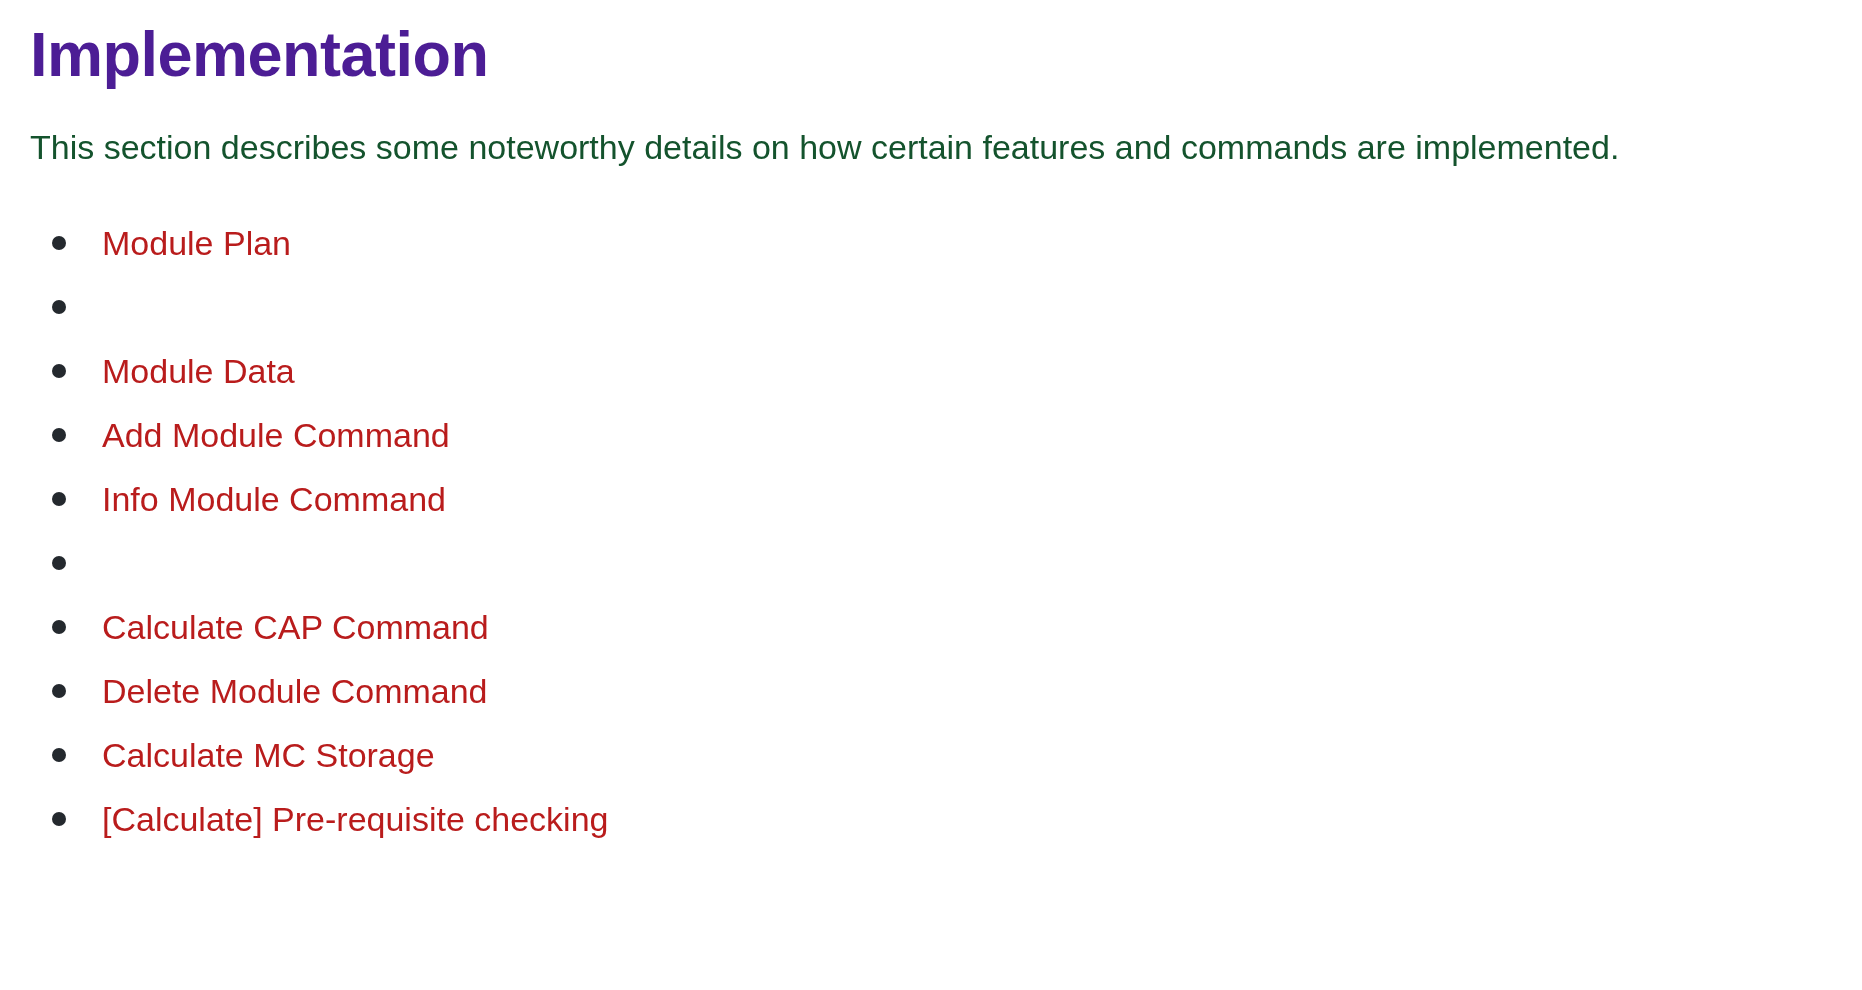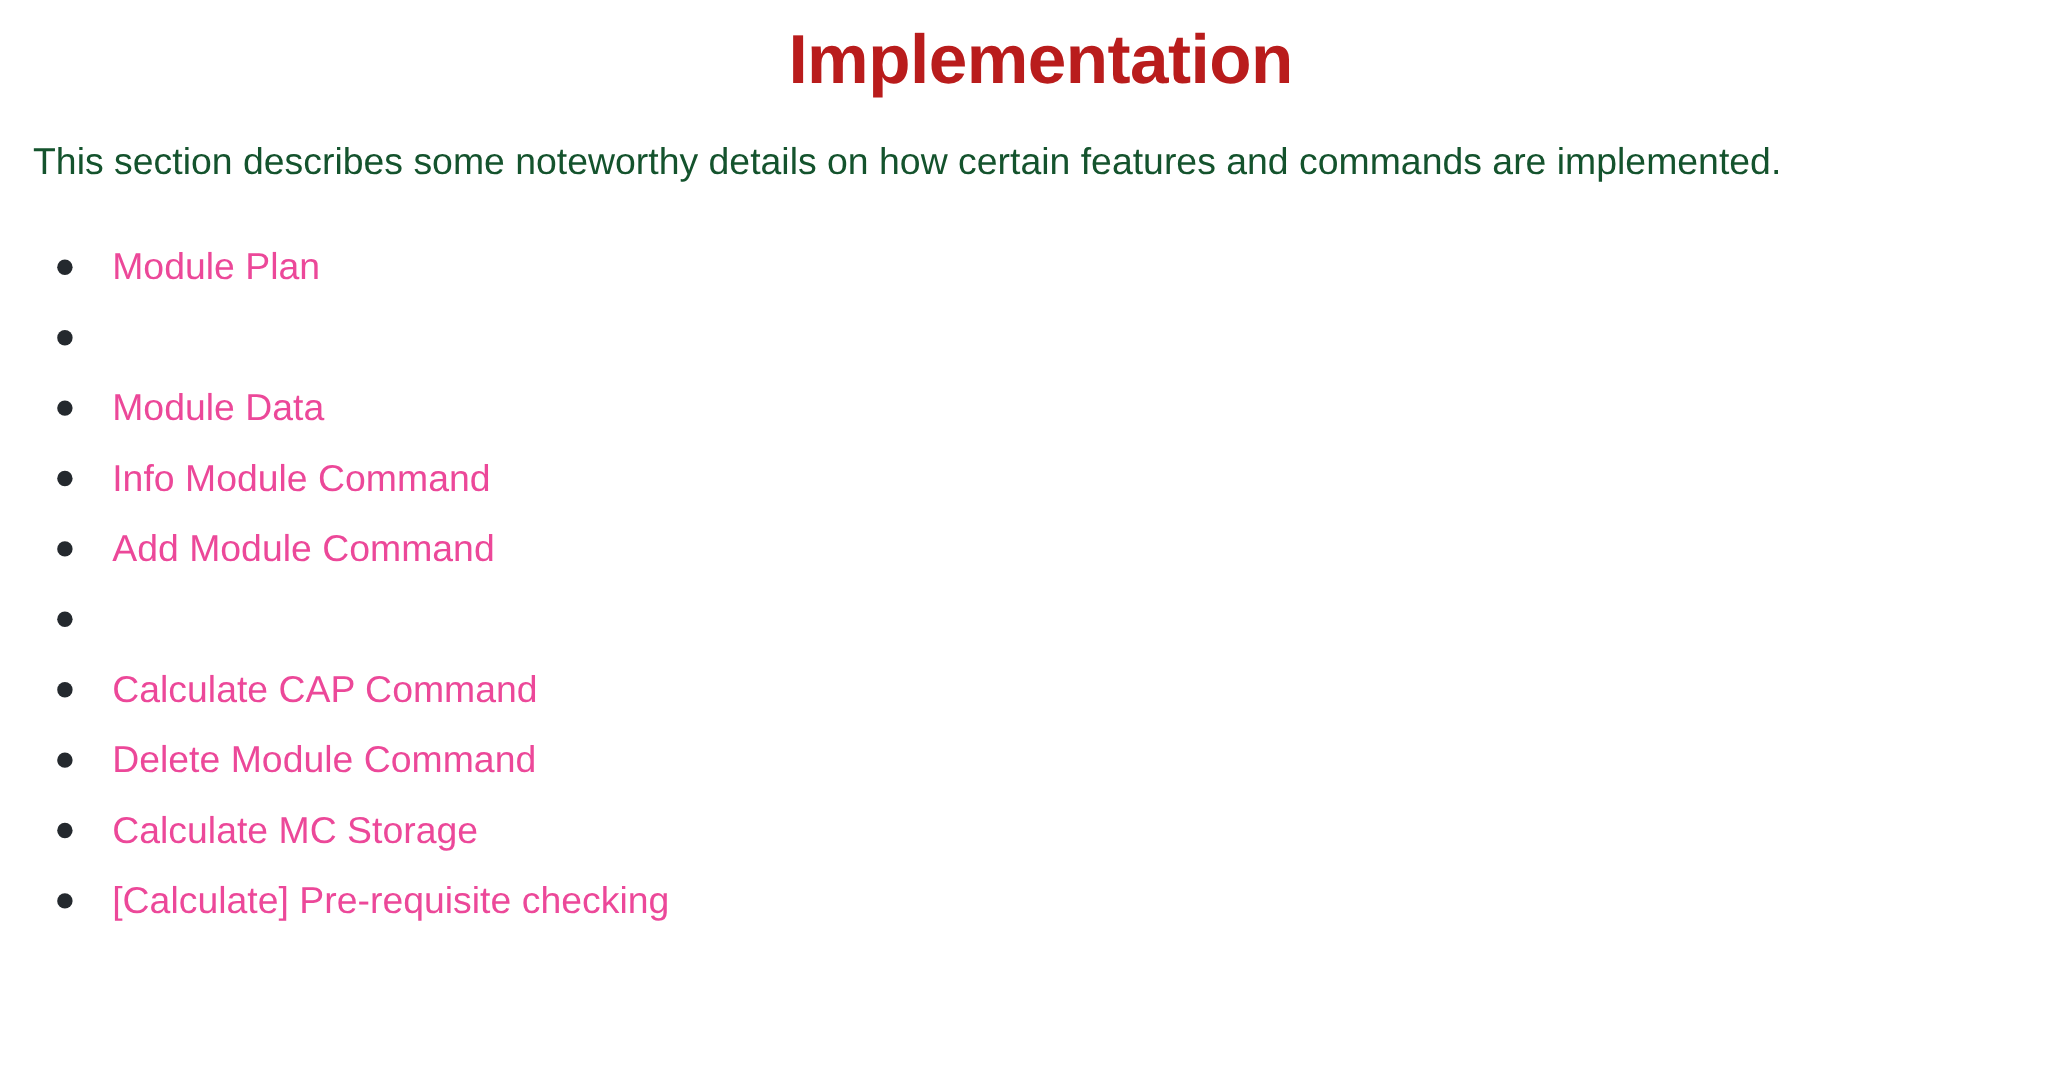--- a/index.html
+++ b/index.html
@@ -23,23 +23,22 @@
     padding: 0 0 0 30px;
     background: #ffffff;
   }
   .page-title {
     margin: 0;
     padding: 18px 0 0 0;
     font-size: 63px;
     line-height: 1.15;
     font-weight: 700;
     letter-spacing: -0.5px;
-    color: #b91c1c;
+    color: #4c1d95;
     white-space: nowrap;
-    text-align: center;
   }
   .intro-paragraph {
     margin: 0;
     padding: 25px 0 0 0;
     max-width: 1735px;
     font-size: 34px;
     line-height: 64px;
     font-weight: 400;
     color: #14532d;
   }
@@ -60,21 +59,21 @@
     left: 22px;
     top: 50%;
     margin-top: -7px;
     width: 14px;
     height: 14px;
     border-radius: 50%;
     background: #24292e;
     display: block;
   }
   .toc-link {
-    color: #ec4899;
+    color: #b91c1c;
     text-decoration: none;
     font-size: 34px;
     line-height: 64px;
     font-weight: 400;
     cursor: pointer;
   }
 </style>
 </head>
 <body>
 
@@ -95,26 +94,26 @@
       <span class="bullet-icon"></span>
     </li>
 
     <li class="toc-item">
       <span class="bullet-icon"></span>
       <a class="toc-link" href="#">Module Data</a>
     </li>
 
     <li class="toc-item">
       <span class="bullet-icon"></span>
-      <a class="toc-link" href="#">Info Module Command</a>
+      <a class="toc-link" href="#">Add Module Command</a>
     </li>
 
     <li class="toc-item">
       <span class="bullet-icon"></span>
-      <a class="toc-link" href="#">Add Module Command</a>
+      <a class="toc-link" href="#">Info Module Command</a>
     </li>
 
     <li class="toc-item">
       <span class="bullet-icon"></span>
     </li>
 
     <li class="toc-item">
       <span class="bullet-icon"></span>
       <a class="toc-link" href="#">Calculate CAP Command</a>
     </li>

